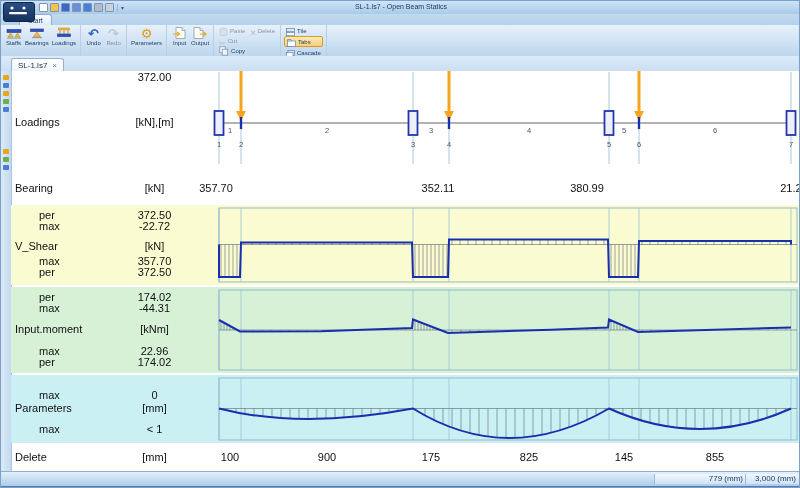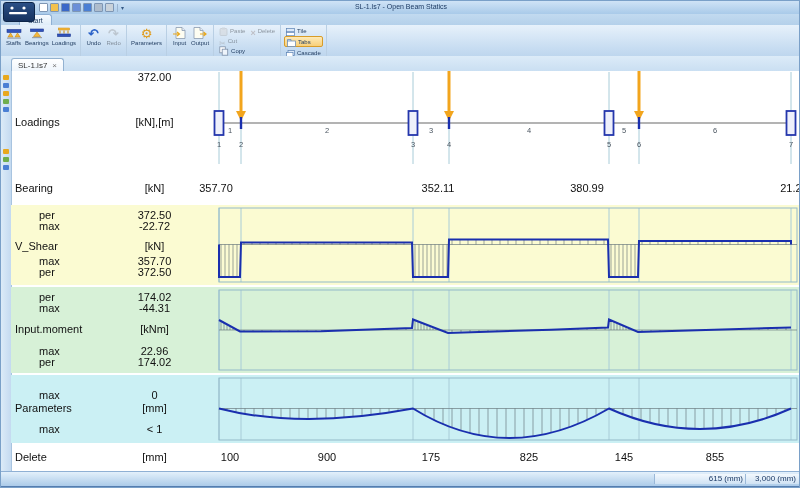--- a/index.html
+++ b/index.html
@@ -610,17 +610,17 @@
     <div class="lbl" style="top:331px">Parameters</div>
     <div class="val" style="top:331px">[mm]</div>
     <div class="lbl sub" style="top:352px">max</div>
     <div class="val" style="top:352px">&lt; 1</div>
 
     <div class="lbl" style="top:380px">Delete</div>
     <div class="val" style="top:380px">[mm]</div>
   </div>
 
   <div class="statusbar">
-    <div class="sseg s1">615 (mm)</div>
+    <div class="sseg s1">779 (mm)</div>
     <div class="sseg s2">3,000 (mm)</div>
     <div class="bottomedge"></div>
   </div>
 </div>
 
 </body></html>

